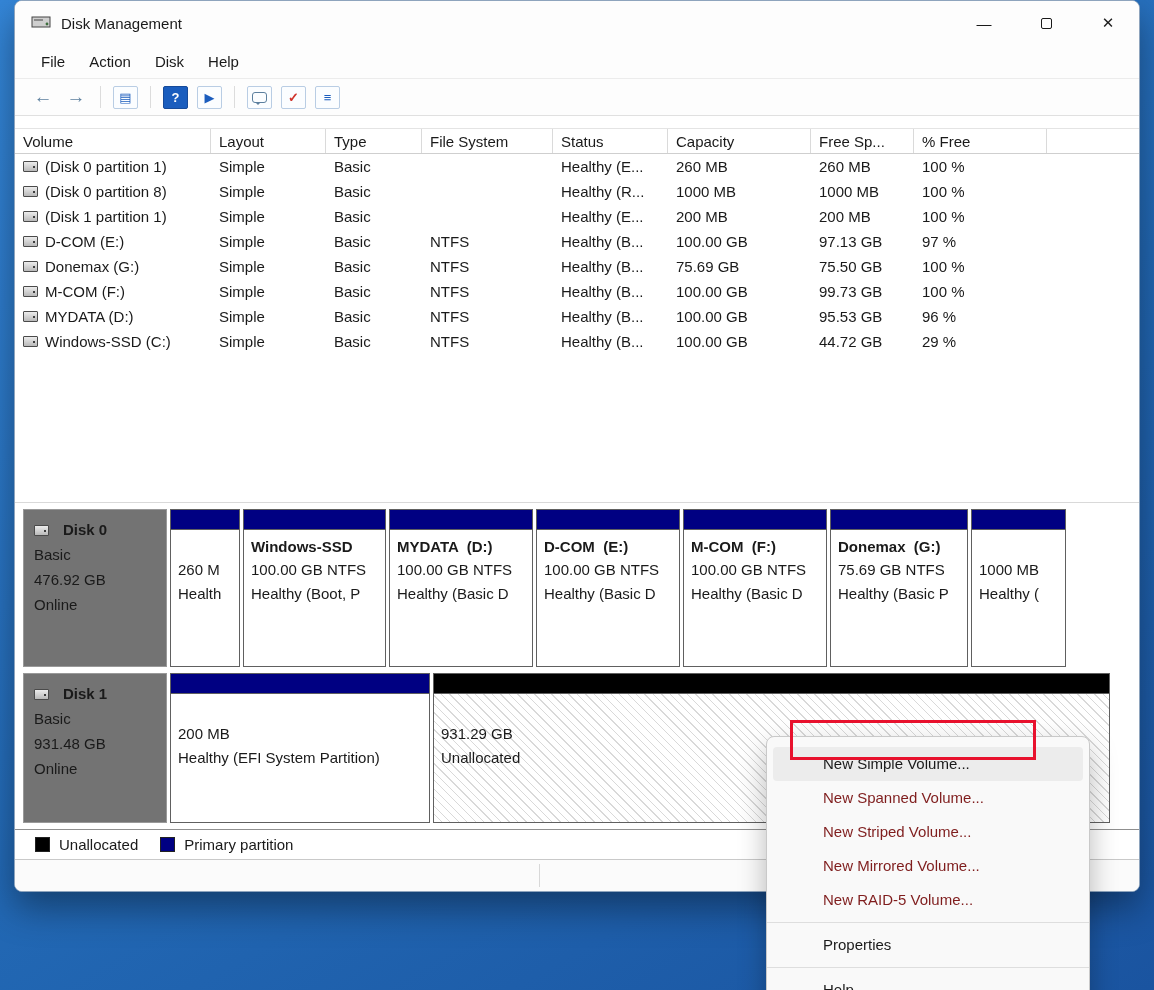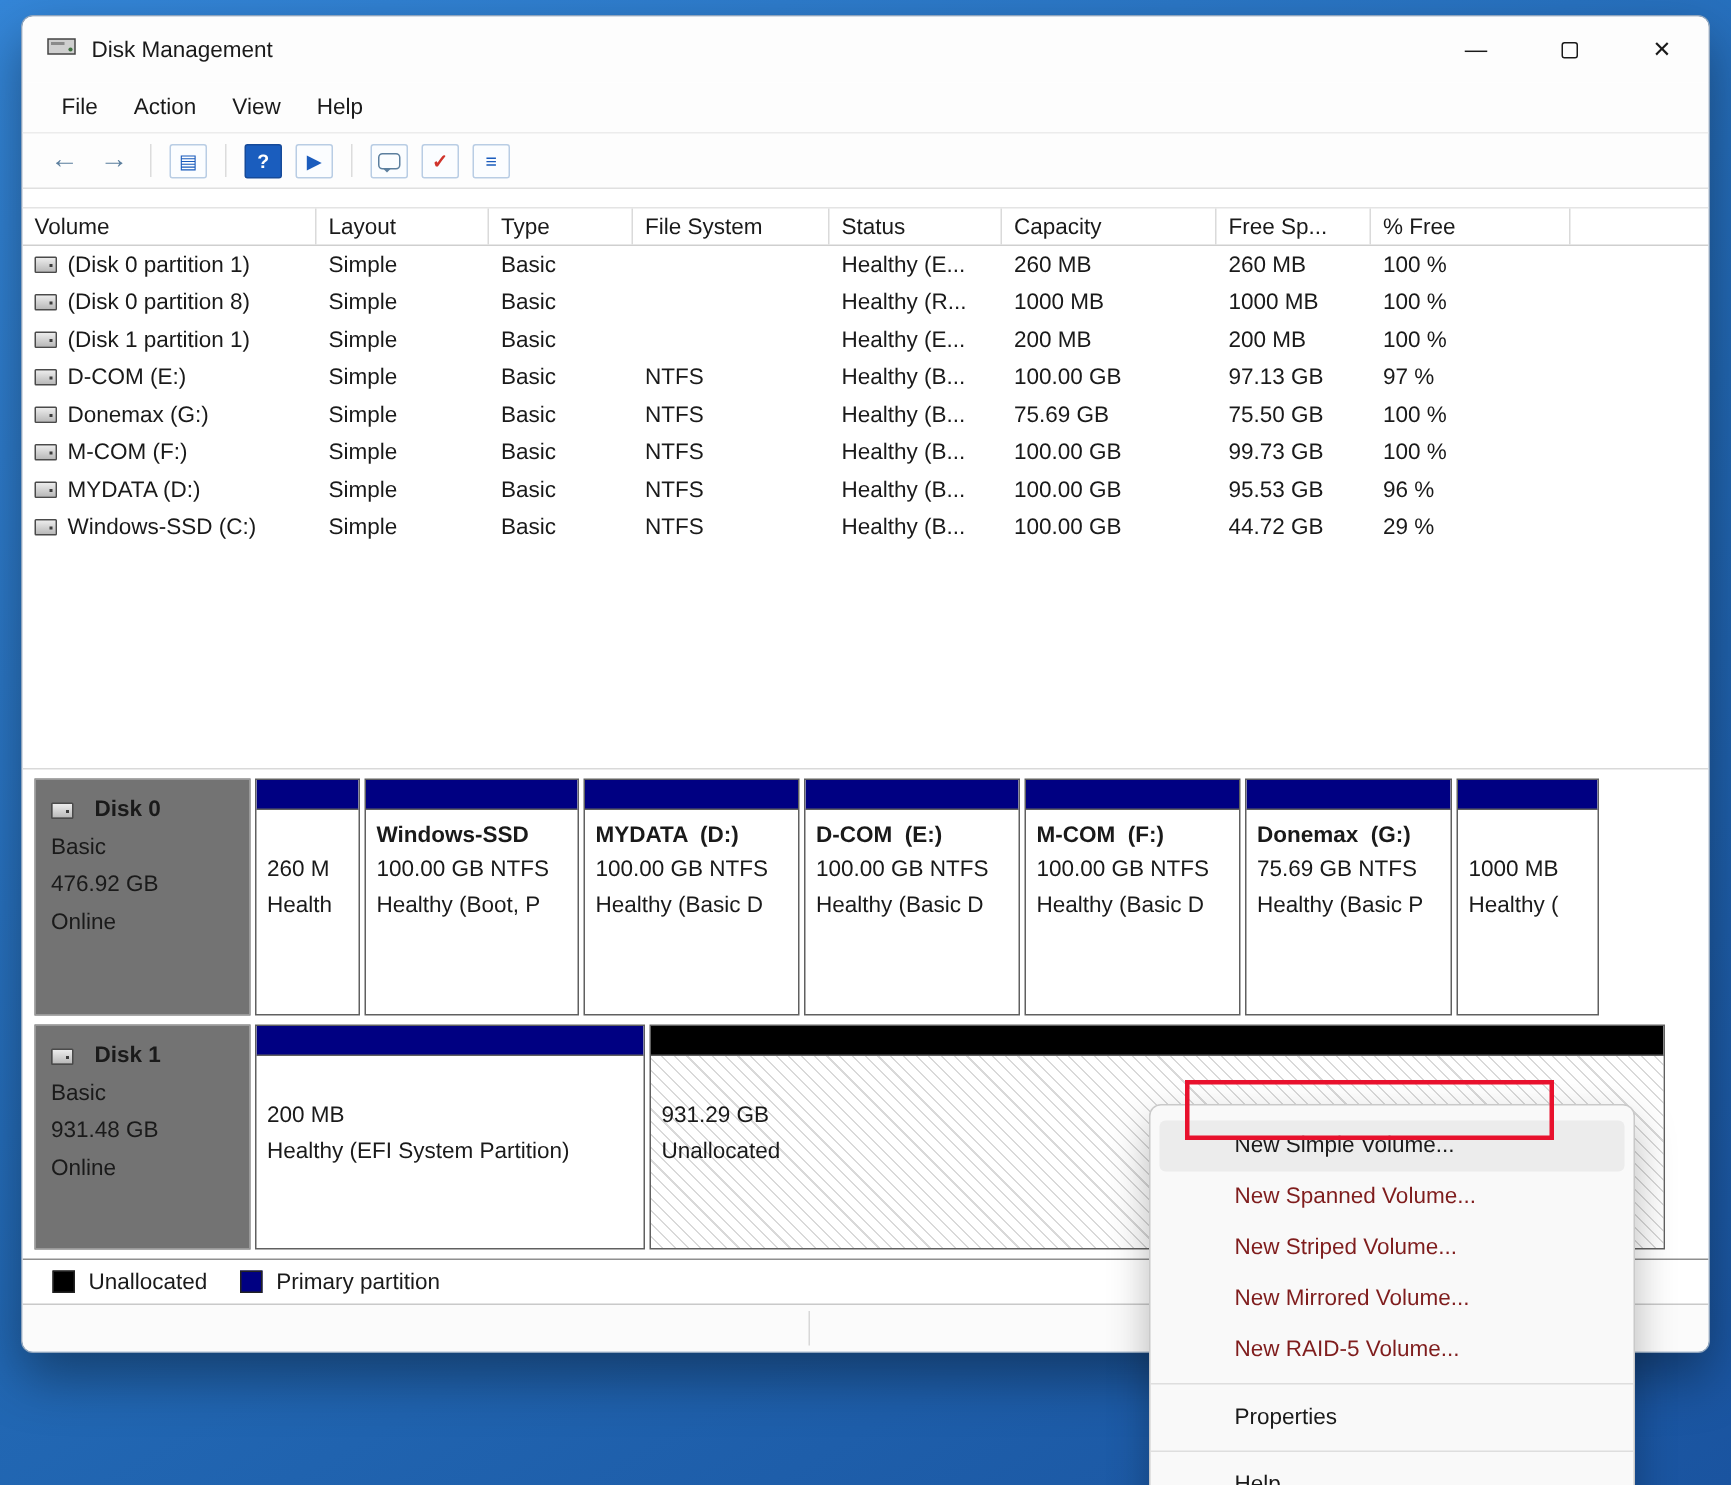--- a/index.html
+++ b/index.html
@@ -6,21 +6,21 @@
   html,body { width:1154px; height:990px; overflow:hidden; }
   body {
     font-family:"Liberation Sans", sans-serif;
     font-size:15px; color:#1a1a1a;
     background:linear-gradient(150deg,#3486d8 0%,#2268b4 55%,#1a54a0 100%);
     position:relative;
   }
 
   
   .window {
-    position:absolute; left:14px; top:10px; width:1126px; height:892px;
+    position:absolute; left:14px; top:0; width:1126px; height:892px;
     background:#fff; border:1px solid #8ea4bd; border-radius:8px;
     box-shadow:0 16px 36px rgba(0,0,0,.38);
     display:flex; flex-direction:column; overflow:hidden;
   }
   .titlebar { flex:0 0 44px; display:flex; align-items:center; padding-left:16px; background:#fdfdfd; }
   .title-text { margin-left:10px; font-size:15px; }
   .caption { margin-left:auto; display:flex; height:100%; }
   .cap-btn { width:62px; display:flex; align-items:center; justify-content:center; font-size:15px; }
   .max-glyph { width:11px; height:11px; border:1px solid #1a1a1a; border-radius:2px; }
 
@@ -121,21 +121,21 @@
       <div class="cap-btn">
           <span class="max-glyph"></span>
         </div>
       <div class="cap-btn">✕</div>
     </div>
   </div>
 
   <div class="menubar">
     <div class="menu-item">File</div>
     <div class="menu-item">Action</div>
-    <div class="menu-item">View</div>
+    <div class="menu-item">Disk</div>
     <div class="menu-item">Help</div>
   </div>
 
   <div class="toolbar">
     <div class="tb-arrow">←</div>
     <div class="tb-arrow">→</div>
     <div class="tb-sep"></div>
     <div class="tb-ico">▤</div>
     <div class="tb-sep"></div>
     <div class="tb-ico help">?</div>

